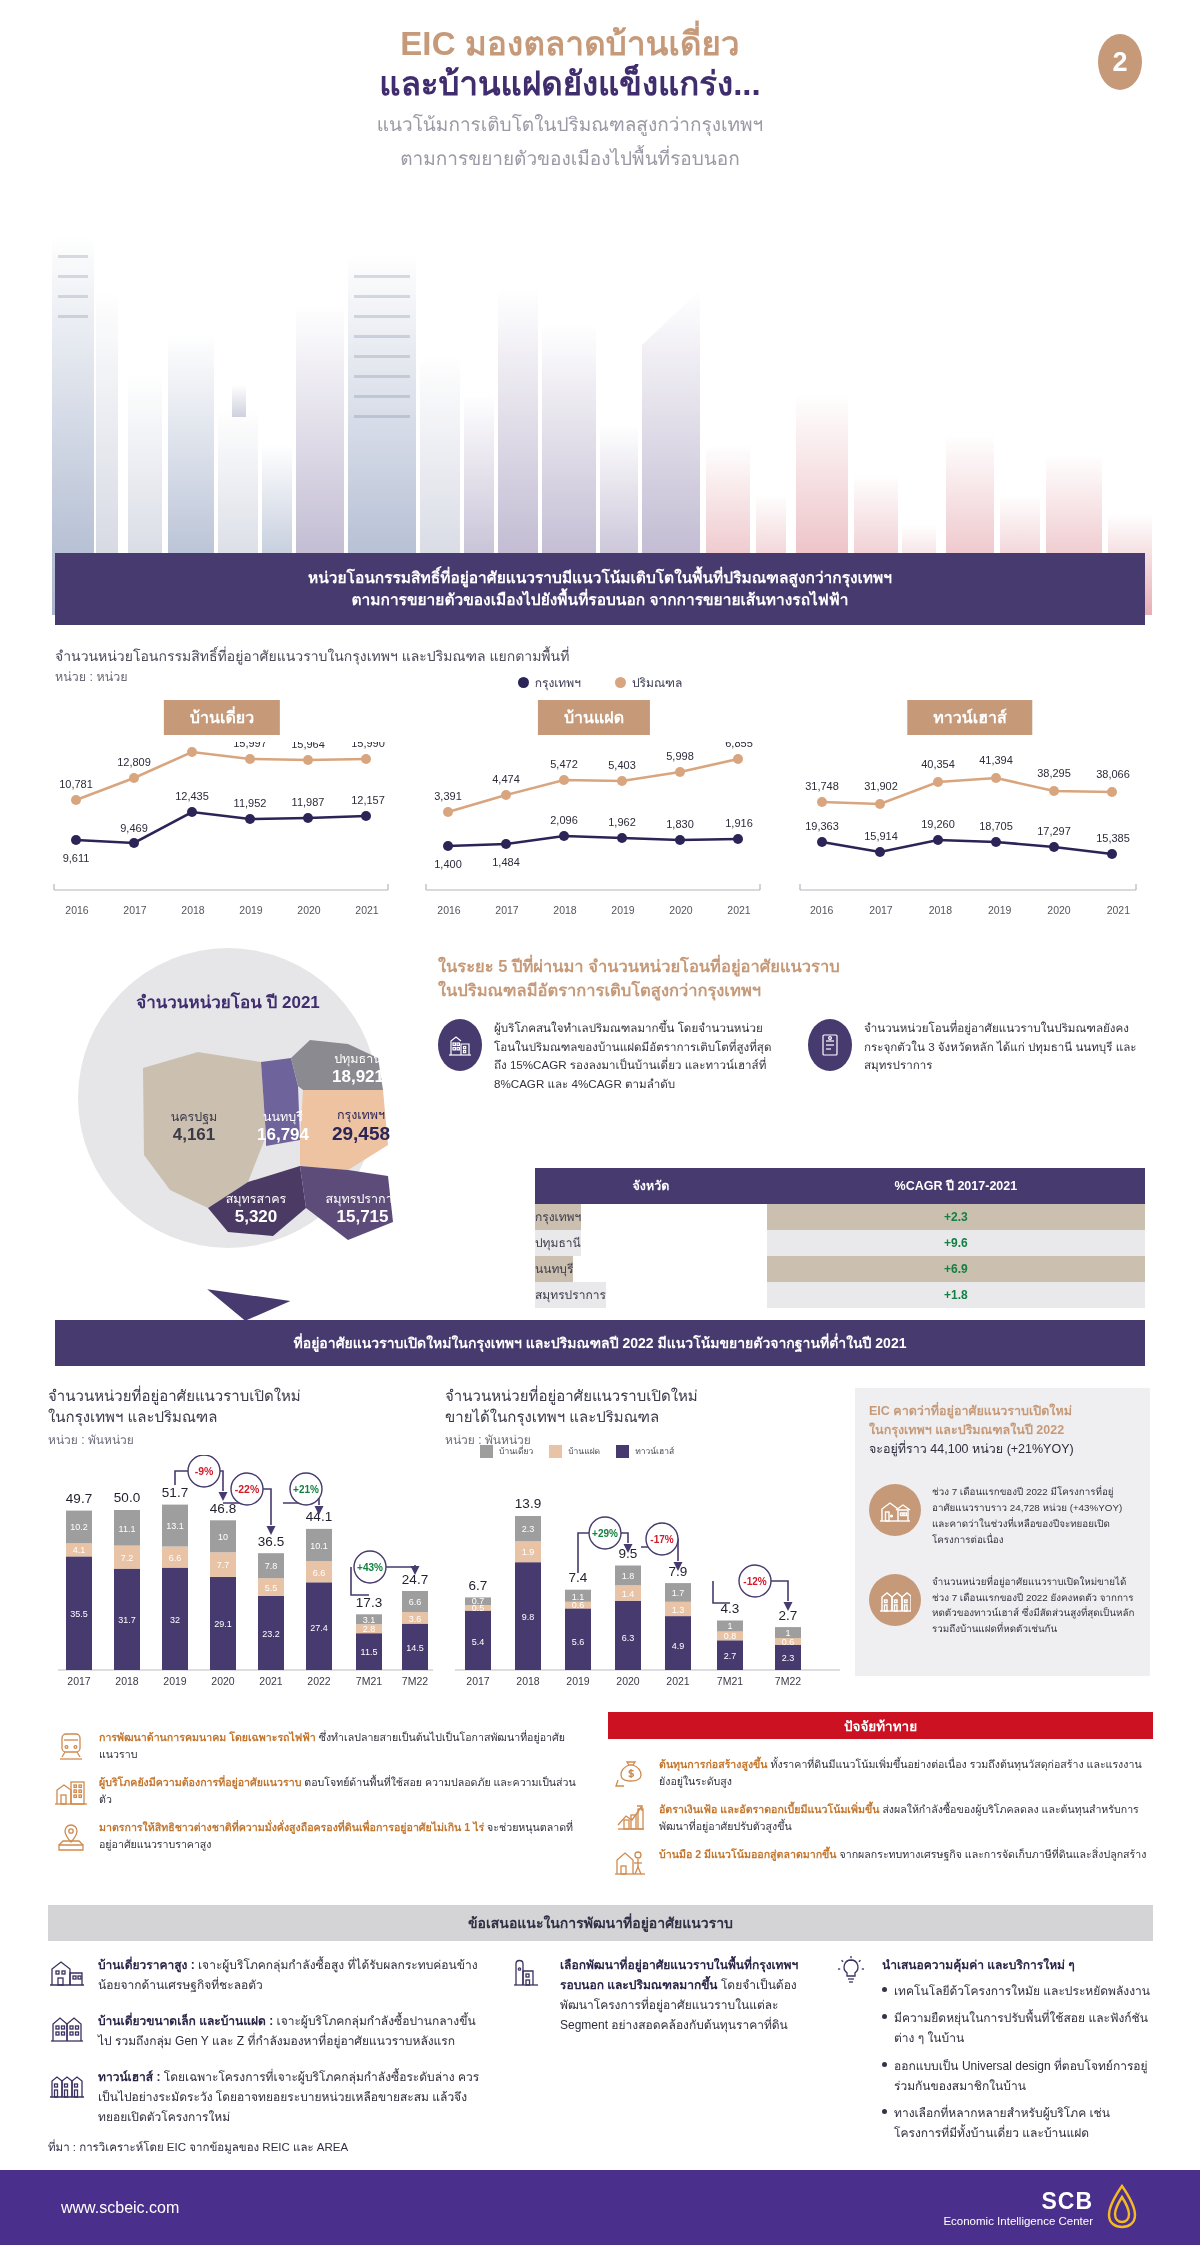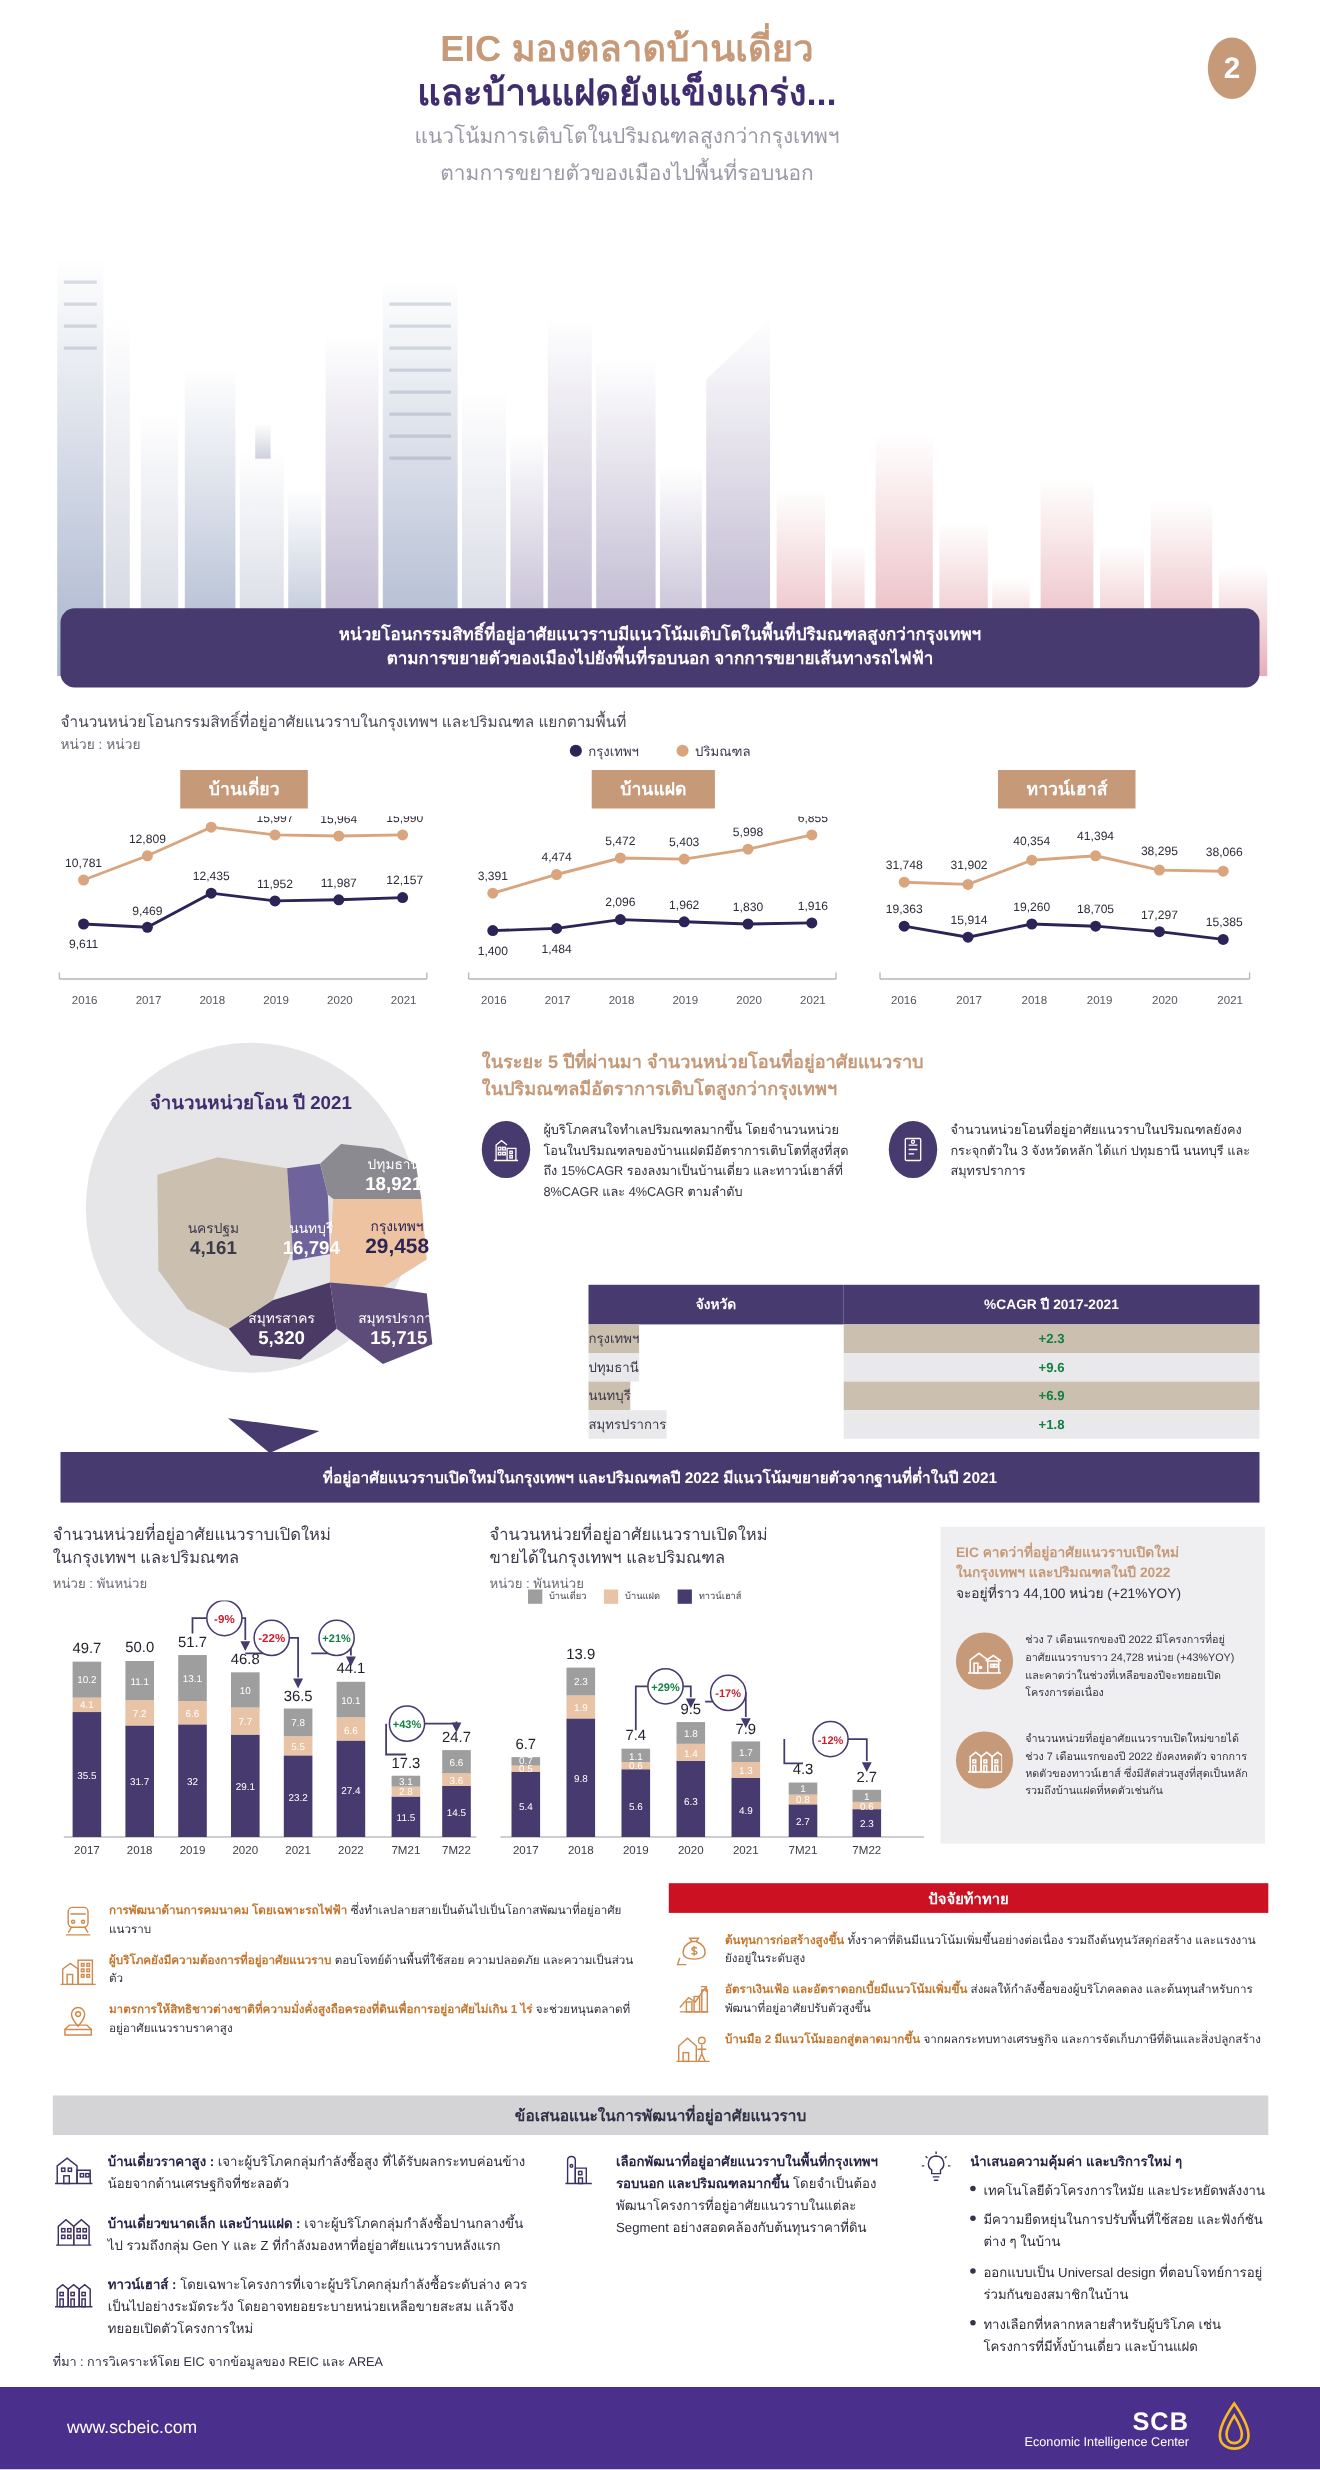--- a/index.html
+++ b/index.html
@@ -17,21 +17,21 @@
     position:absolute; right:58px; top:34px; width:44px; height:56px;
     border-radius:50%; background:#c69a79; color:#fff; font-size:27px;
     display:flex; align-items:center; justify-content:center; font-weight:bold;
   }
   
   .city { position:absolute; left:0; top:195px; width:1200px; height:420px; overflow:hidden; }
   
   .banner {
     position:absolute; left:55px; top:553px; width:1090px; height:72px;
     background:#463a6e; display:flex; flex-direction:column; align-items:center;
-    justify-content:center; color:#fff; font-size:15.5px; font-weight:bold; line-height:1.45;border-radius:13px;
+    justify-content:center; color:#fff; font-size:15.5px; font-weight:bold; line-height:1.45;
   }
   .sec-sub { position:absolute; left:55px; top:645px; font-size:14px; color:#4a4a5a; }
   .unit-lbl { font-size:12.5px; color:#6b6b78; }
   .legend-top { position:absolute; top:673px; left:0; width:1200px; display:flex; justify-content:center; gap:34px; font-size:12px; color:#3a3a52; }
   .lg { display:flex; align-items:center; gap:6px; }
   .dot { width:11px; height:11px; border-radius:50%; display:inline-block; }
   
   .lchart { position:absolute; top:700px; height:230px; }
   .lchart .cap {
     position:absolute; left:50%; transform:translateX(-50%); top:0;
@@ -97,21 +97,21 @@
   .rec-ic { flex:0 0 40px; height:44px; }
   .rec-tx { font-size:12px; line-height:1.68; color:#2d2d3c; }
   .rec-tx b { font-weight:bold; color:#2b2347; }
   .rec-li { display:flex; gap:7px; margin-bottom:7px; }
   .bullet { width:5px; height:5px; border-radius:50%; background:#33334a; margin-top:6px; flex:0 0 5px; }
   .source { position:absolute; left:48px; top:2138px; font-size:11.5px; color:#2f2f45; }
   
   .footer { position:absolute; left:0; bottom:0; width:1200px; height:75px; background:#4b2f8c;
             display:flex; align-items:center; justify-content:space-between; padding:0 61px; }
   .furl { color:#fff; font-size:16px; }
-  .fbrand { display:flex; align-items:center; gap:24px; }
+  .fbrand { display:flex; align-items:center; gap:12px; }
   .fbrand .nm { color:#fff; text-align:right; }
   .fbrand .n1 { font-size:23px; font-weight:bold; letter-spacing:1px; }
   .fbrand .n2 { font-size:11.5px; }
 </style>
 </head>
 <body>
 
 <div class="header">
   <div class="title-wrap">
     <div class="t1">EIC มองตลาดบ้านเดี่ยว</div>

